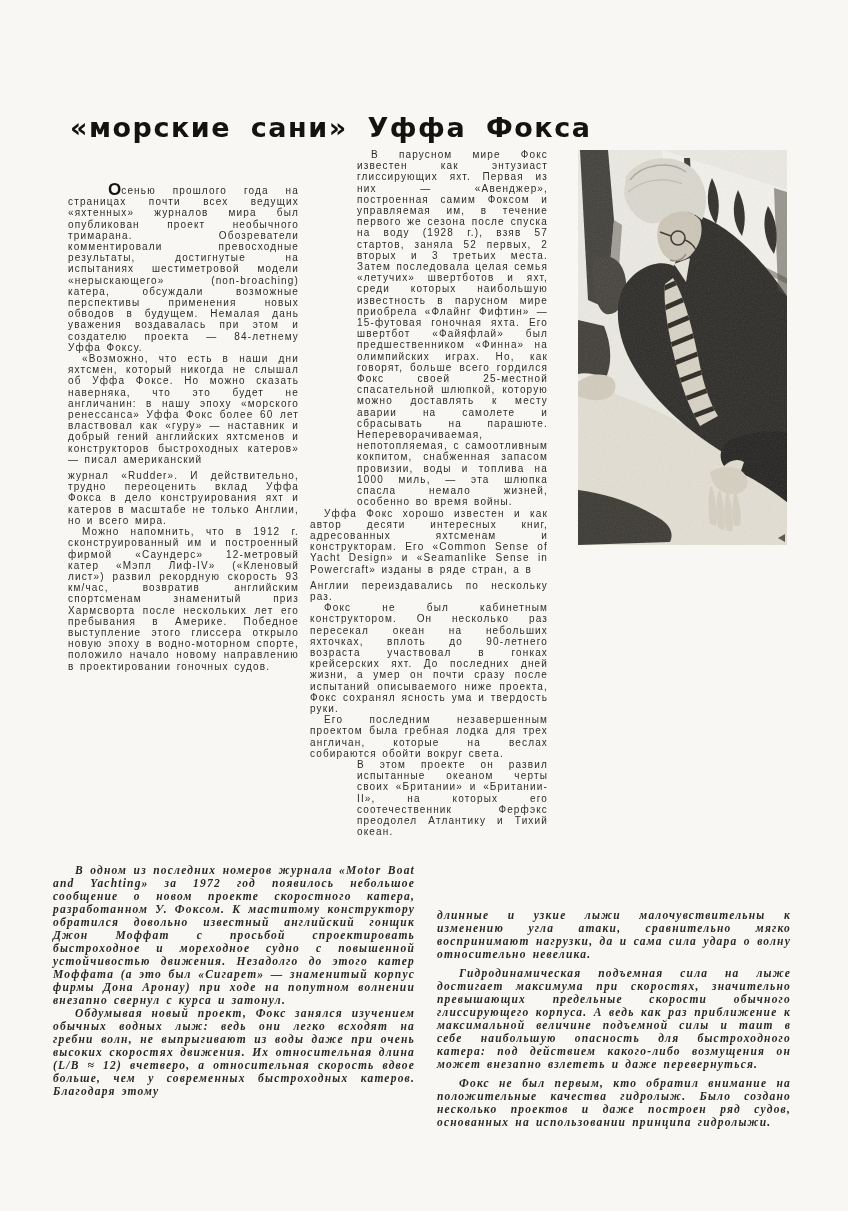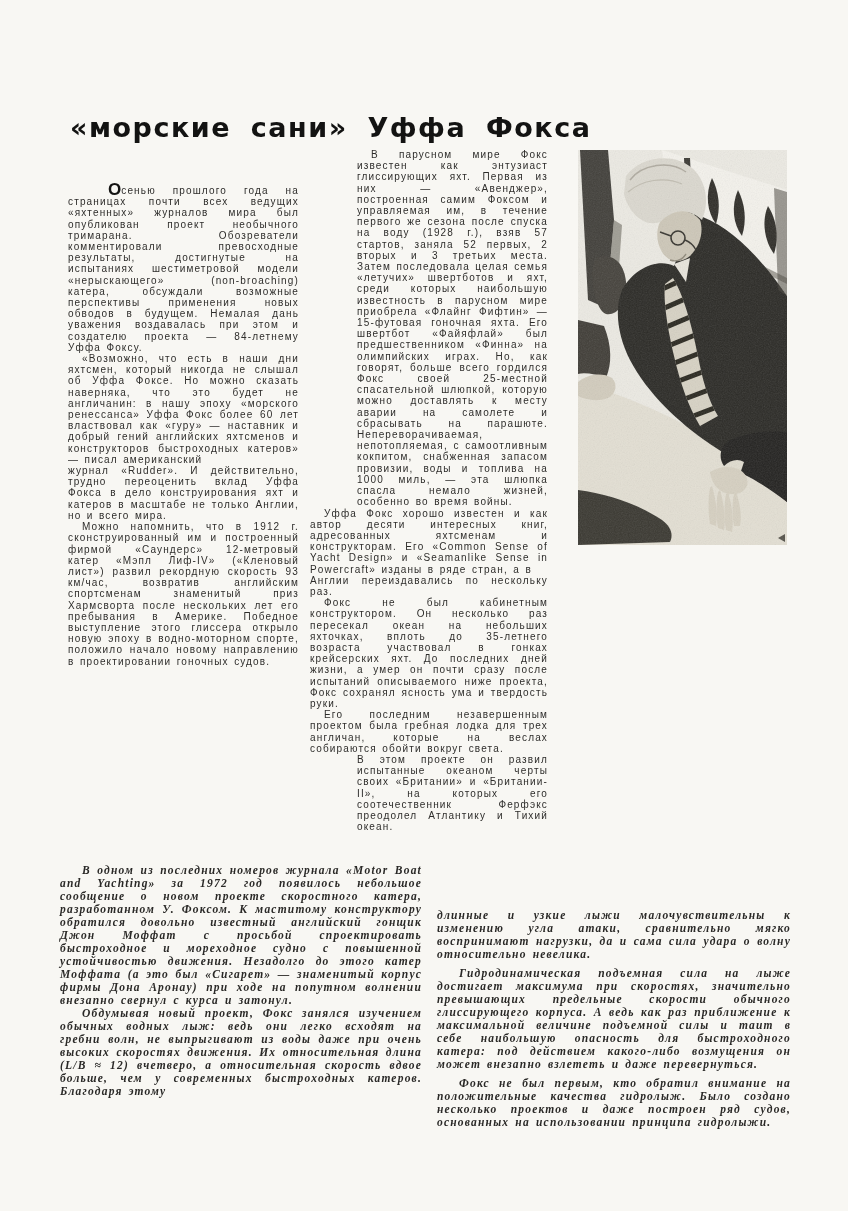--- a/index.html
+++ b/index.html
@@ -29,21 +29,21 @@
     position:absolute;
     text-align:justify;
     font-size:10px;
     line-height:11.2px;
     letter-spacing:1.15px;
     word-spacing:1.5px;
     color:#2e2d2b;
     hyphens:auto;
   }
   .col p{margin:0;text-indent:14px;}
-  .col p.cont{text-indent:0;}
+  .col p.cont{text-indent:0;margin-top:5px;}
   .col p.nogap{text-indent:0;margin-top:0;margin-left:47px;}
   .col1{left:68px;top:151px;width:231px;}
   .col2{left:310px;top:149px;width:238px;}
   p.lead{text-indent:40px;margin-top:34px;}
   .dropcap{
     font-size:17px;font-weight:bold;letter-spacing:0;
     line-height:8px;vertical-align:-1px;color:#141413;
   }
 
   .photo{
@@ -60,42 +60,42 @@
     line-height:13px;
     letter-spacing:1.2px;
     word-spacing:2px;
     text-align:justify;
     color:#2a2927;
     hyphens:auto;
   }
   .insert p{margin:0;text-indent:22px;}
   .insert p.gap{margin-top:6px;}
   .insert p.nogap{text-indent:0;}
-  .ins-left{left:60px;top:864px;width:362px;}
+  .ins-left{left:53px;top:864px;width:362px;}
   .ins-right{left:437px;top:909px;width:354px;}
 </style>
 </head>
 <body>
 
 <div class="page">
 
   <h1 class="title">«морские сани» Уффа Фокса</h1>
 
   <div class="col col1">
     <p class="lead"><span class="dropcap">О</span><span>сенью прошлого года на страницах почти всех ведущих «яхтенных» журналов мира был опубликован проект необычного тримарана. Обозреватели комментировали превосходные результаты, достигнутые на испытаниях шестиметровой модели «нерыскающего» (non-broaching) катера, обсуждали возможные перспективы применения новых обводов в будущем. Немалая дань уважения воздавалась при этом и создателю проекта — 84-летнему Уффа Фоксу.</span></p>
     <p>«Возможно, что есть в наши дни яхтсмен, который никогда не слышал об Уффа Фоксе. Но можно сказать наверняка, что это будет не англичанин: в нашу эпоху «морского ренессанса» Уффа Фокс более 60 лет властвовал как «гуру» — наставник и добрый гений английских яхтсменов и конструкторов быстроходных катеров» — писал американский</p>
     <p class="cont">журнал «Rudder». И действительно, трудно переоценить вклад Уффа Фокса в дело конструирования яхт и катеров в масштабе не только Англии, но и всего мира.</p>
     <p>Можно напомнить, что в 1912 г. сконструированный им и построенный фирмой «Саундерс» 12-метровый катер «Мэпл Лиф-IV» («Кленовый лист») развил рекордную скорость 93 км/час, возвратив английским спортсменам знаменитый приз Хармсворта после нескольких лет его пребывания в Америке. Победное выступление этого глиссера открыло новую эпоху в водно-моторном спорте, положило начало новому направлению в проектировании гоночных судов.</p>
   </div>
 
   <div class="col col2">
     <p class="nogap" style="text-indent:14px">В парусном мире Фокс известен как энтузиаст глиссирующих яхт. Первая из них — «Авенджер», построенная самим Фоксом и управляемая им, в течение первого же сезона после спуска на воду (1928 г.), взяв 57 стартов, заняла 52 первых, 2 вторых и 3 третьих места. Затем последовала целая семья «летучих» швертботов и яхт, среди которых наибольшую известность в парусном мире приобрела «Флайнг Фифтин» — 15-футовая гоночная яхта. Его швертбот «Файяфлай» был предшественником «Финна» на олимпийских играх. Но, как говорят, больше всего гордился Фокс своей 25-местной спасательной шлюпкой, которую можно доставлять к месту аварии на самолете и сбрасывать на парашюте. Непереворачиваемая, непотопляемая, с самоотливным кокпитом, снабженная запасом провизии, воды и топлива на 1000 миль, — эта шлюпка спасла немало жизней, особенно во время войны.</p>
     <p>Уффа Фокс хорошо известен и как автор десяти интересных книг, адресованных яхтсменам и конструкторам. Его «Common Sense of Yacht Design» и «Seamanlike Sense in Powercraft» изданы в ряде стран, а в</p>
     <p class="cont">Англии переиздавались по нескольку раз.</p>
-    <p>Фокс не был кабинетным конструктором. Он несколько раз пересекал океан на небольших яхточках, вплоть до 35-летнего возраста участвовал в гонках крейсерских яхт. До последних дней жизни, а умер он почти сразу после испытаний описываемого ниже проекта, Фокс сохранял ясность ума и твердость руки.</p>
+    <p>Фокс не был кабинетным конструктором. Он несколько раз пересекал океан на небольших яхточках, вплоть до 90-летнего возраста участвовал в гонках крейсерских яхт. До последних дней жизни, а умер он почти сразу после испытаний описываемого ниже проекта, Фокс сохранял ясность ума и твердость руки.</p>
     <p>Его последним незавершенным проектом была гребная лодка для трех англичан, которые на веслах собираются обойти вокруг света.</p>
     <p class="nogap">В этом проекте он развил испытанные океаном черты своих «Британии» и «Британии-II», на которых его соотечественник Ферфэкс преодолел Атлантику и Тихий океан.</p>
   </div>
 
   <div class="photo">
     <svg viewBox="0 0 209 395" width="209" height="395">
       <defs>
         <filter id="ph-noise">
           <feTurbulence type="fractalNoise" baseFrequency="0.85" numOctaves="2" stitchTiles="stitch"></feTurbulence>
           <feColorMatrix type="saturate" values="0"></feColorMatrix>

